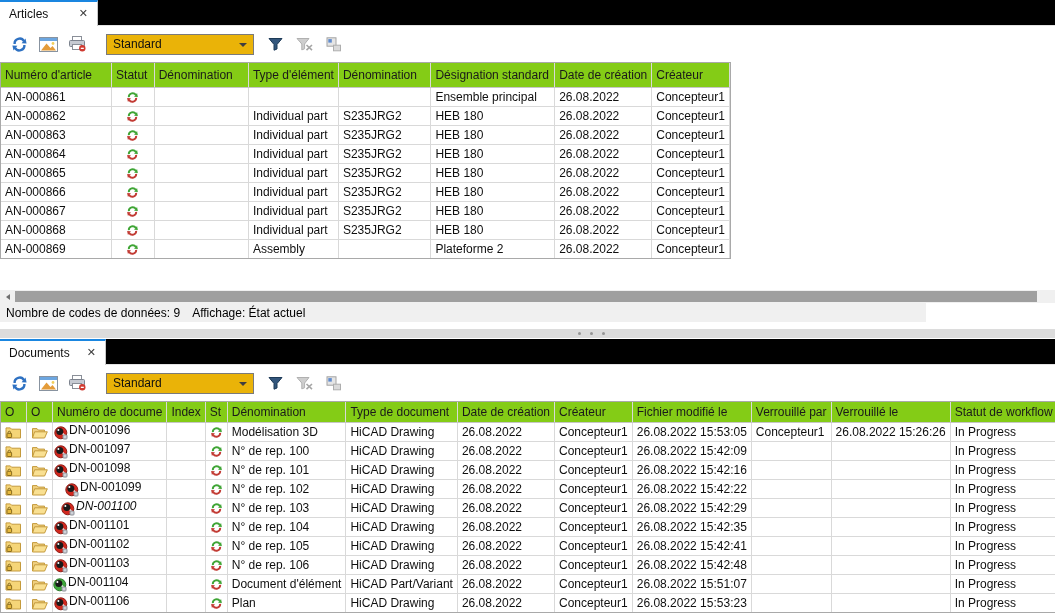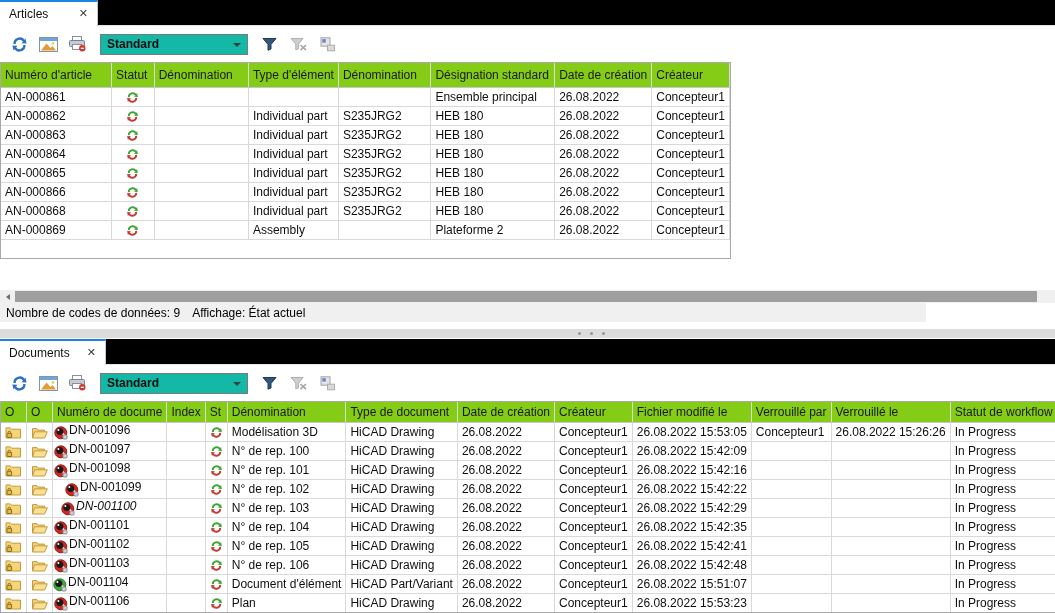--- a/index.html
+++ b/index.html
@@ -16,23 +16,23 @@
          border-top:2px solid #1a86e0; border-right:1px solid #c9c9c9;
          display:flex; align-items:center; justify-content:space-between;
          padding:0 9px 1px 9px; }
   .tab-label { white-space:nowrap; }
   .tab-close { color:#3c3c3c; font-size:11px; margin-left:16px; cursor:default; line-height:1; }
   
   .toolbar { position:absolute; left:0; width:1055px; height:36px; background:#fff;
              display:flex; align-items:center; padding-left:5px; }
   .tbtn { width:29px; height:26px; display:flex; align-items:center; justify-content:center; }
   .tbtn.disabled { opacity:.9; }
-  .combo { width:148px; height:21px; border:1px solid #7a7a7a; background:#14b8a6;
+  .combo { width:148px; height:21px; border:1px solid #7a7a7a; background:#eab308;
            display:flex; align-items:center; padding:0 18px 0 6px; position:relative;
-           margin:0 7px 0 8px;font-weight:bold; }
+           margin:0 7px 0 14px; }
   .combo-arrow { position:absolute; right:6px; top:8px; width:0; height:0;
                  border-left:4px solid transparent; border-right:4px solid transparent;
                  border-top:4px solid #3f3f3f; }
   
   .grid-wrap { position:absolute; border:1px solid #a9a9a9; overflow:hidden; background:#fff; }
   table.grid { border-collapse:collapse; table-layout:fixed; }
   table.grid th {
     font-weight:normal; text-align:left; background:#84cc16; color:#1a1a1a;
     border-right:1px solid #d9d9d9; border-bottom:1px solid #c6c6c6;
     padding:0 4px; white-space:nowrap; overflow:hidden;
@@ -229,20 +229,35 @@
               <polygon points="1.2,7.6 5.3,7.9 2.1,11.8" fill="#c23b34"></polygon>
             </svg></td>
           <td></td>
           <td>Individual part</td>
           <td>S235JRG2</td>
           <td>HEB 180</td>
           <td>26.08.2022</td>
           <td>Concepteur1</td>
         </tr>
         <tr>
+          <td>AN-000867</td>
+          <td class="icon-cell"><svg width="13" height="13" viewBox="0 0 14 14">
+              <path d="M3 6.6 A4.1 4.1 0 0 1 10.6 4.4" fill="none" stroke="#3fa535" stroke-width="2.1"></path>
+              <polygon points="12.8,6.4 8.7,6.1 11.9,2.2" fill="#3fa535"></polygon>
+              <path d="M11 7.4 A4.1 4.1 0 0 1 3.4 9.6" fill="none" stroke="#c23b34" stroke-width="2.1"></path>
+              <polygon points="1.2,7.6 5.3,7.9 2.1,11.8" fill="#c23b34"></polygon>
+            </svg></td>
+          <td></td>
+          <td>Individual part</td>
+          <td>S235JRG2</td>
+          <td>HEB 180</td>
+          <td>26.08.2022</td>
+          <td>Concepteur1</td>
+        </tr>
+        <tr>
           <td>AN-000868</td>
           <td class="icon-cell"><svg width="13" height="13" viewBox="0 0 14 14">
               <path d="M3 6.6 A4.1 4.1 0 0 1 10.6 4.4" fill="none" stroke="#3fa535" stroke-width="2.1"></path>
               <polygon points="12.8,6.4 8.7,6.1 11.9,2.2" fill="#3fa535"></polygon>
               <path d="M11 7.4 A4.1 4.1 0 0 1 3.4 9.6" fill="none" stroke="#c23b34" stroke-width="2.1"></path>
               <polygon points="1.2,7.6 5.3,7.9 2.1,11.8" fill="#c23b34"></polygon>
             </svg></td>
           <td></td>
           <td>Individual part</td>
           <td>S235JRG2</td>

